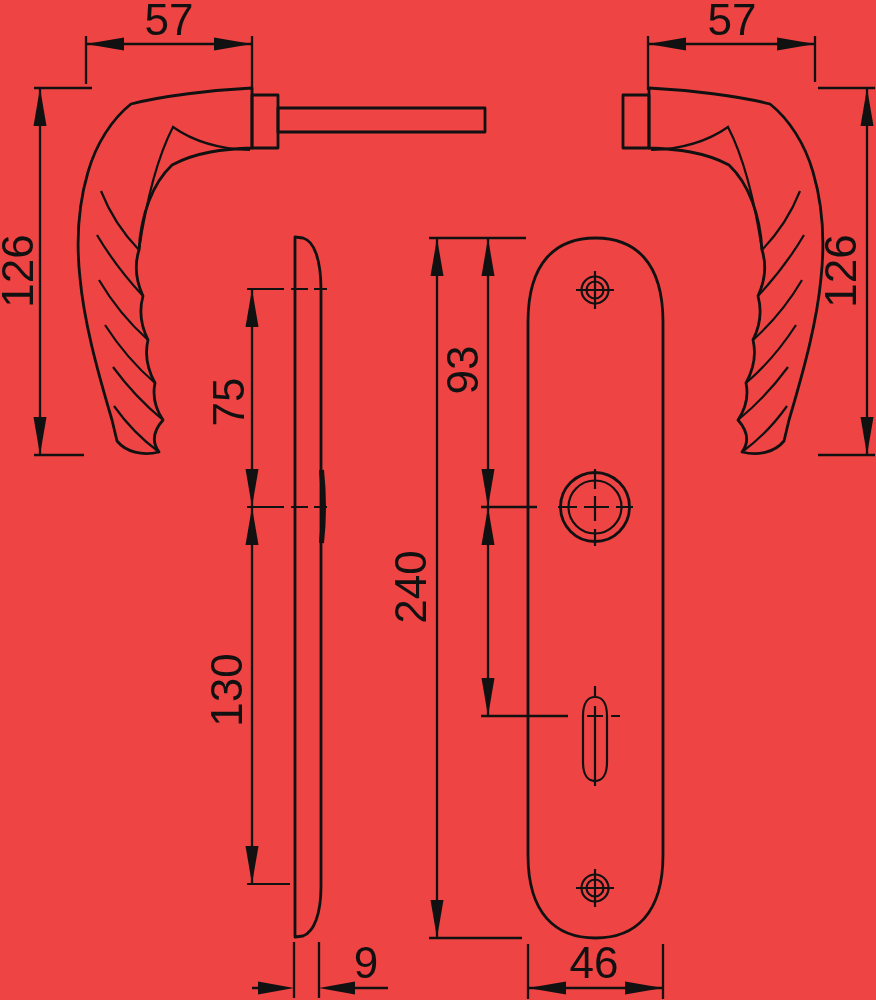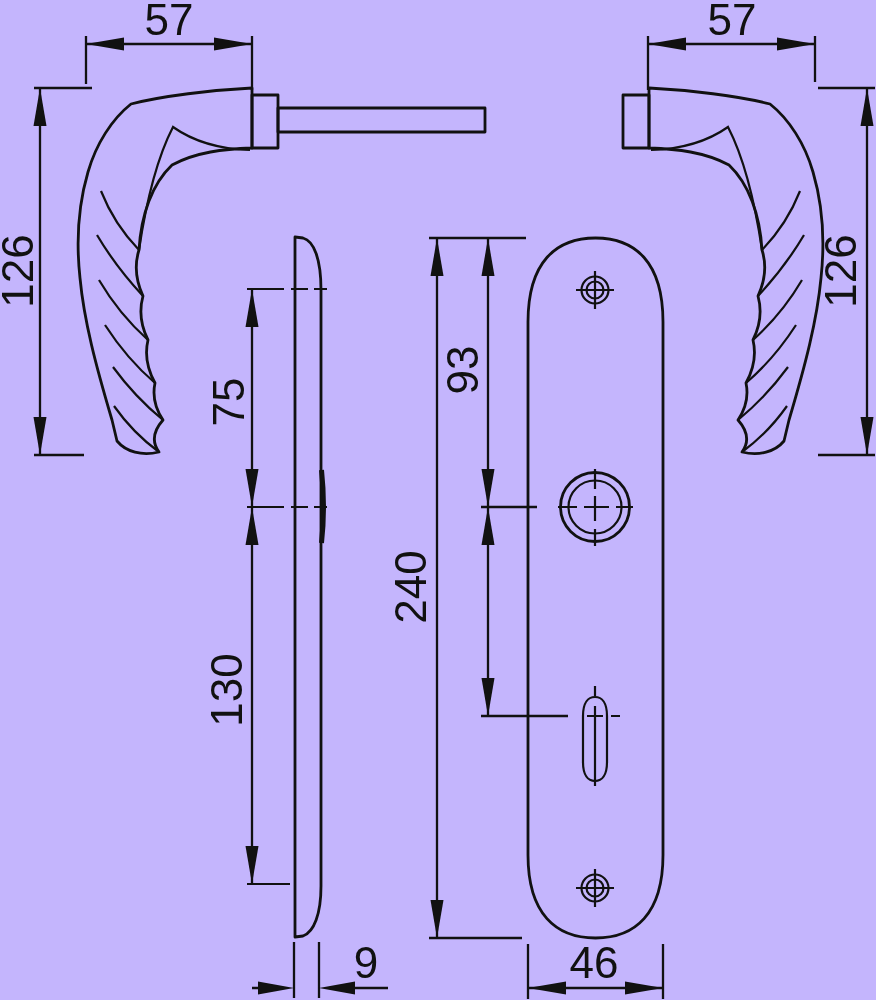--- a/index.html
+++ b/index.html
@@ -1,16 +1,16 @@
 <!DOCTYPE html>
 <html><head>
 <meta charset="utf-8">
 <style>
   html,body{margin:0;padding:0;background:#fff;}
-  .stage{position:relative;width:876px;height:1000px;background:#c4b5fd;overflow:hidden;}
+  .stage{position:relative;width:876px;height:1000px;background:#ef4444;overflow:hidden;}
   svg{display:block;}
   .outline{fill:none;stroke:#111;stroke-width:2.8;stroke-linejoin:round;stroke-linecap:round;}
   .thin{fill:none;stroke:#111;stroke-width:2.2;stroke-linecap:butt;}
   .dim{fill:none;stroke:#111;stroke-width:2.3;stroke-linecap:butt;}
   .arrow{fill:#111;stroke:none;}
   .hub{fill:none;stroke:#111;stroke-width:5;stroke-linecap:butt;}
   text{font-family:"Liberation Sans", sans-serif;font-size:44px;fill:#111;}
 </style>
 </head>
 <body>

